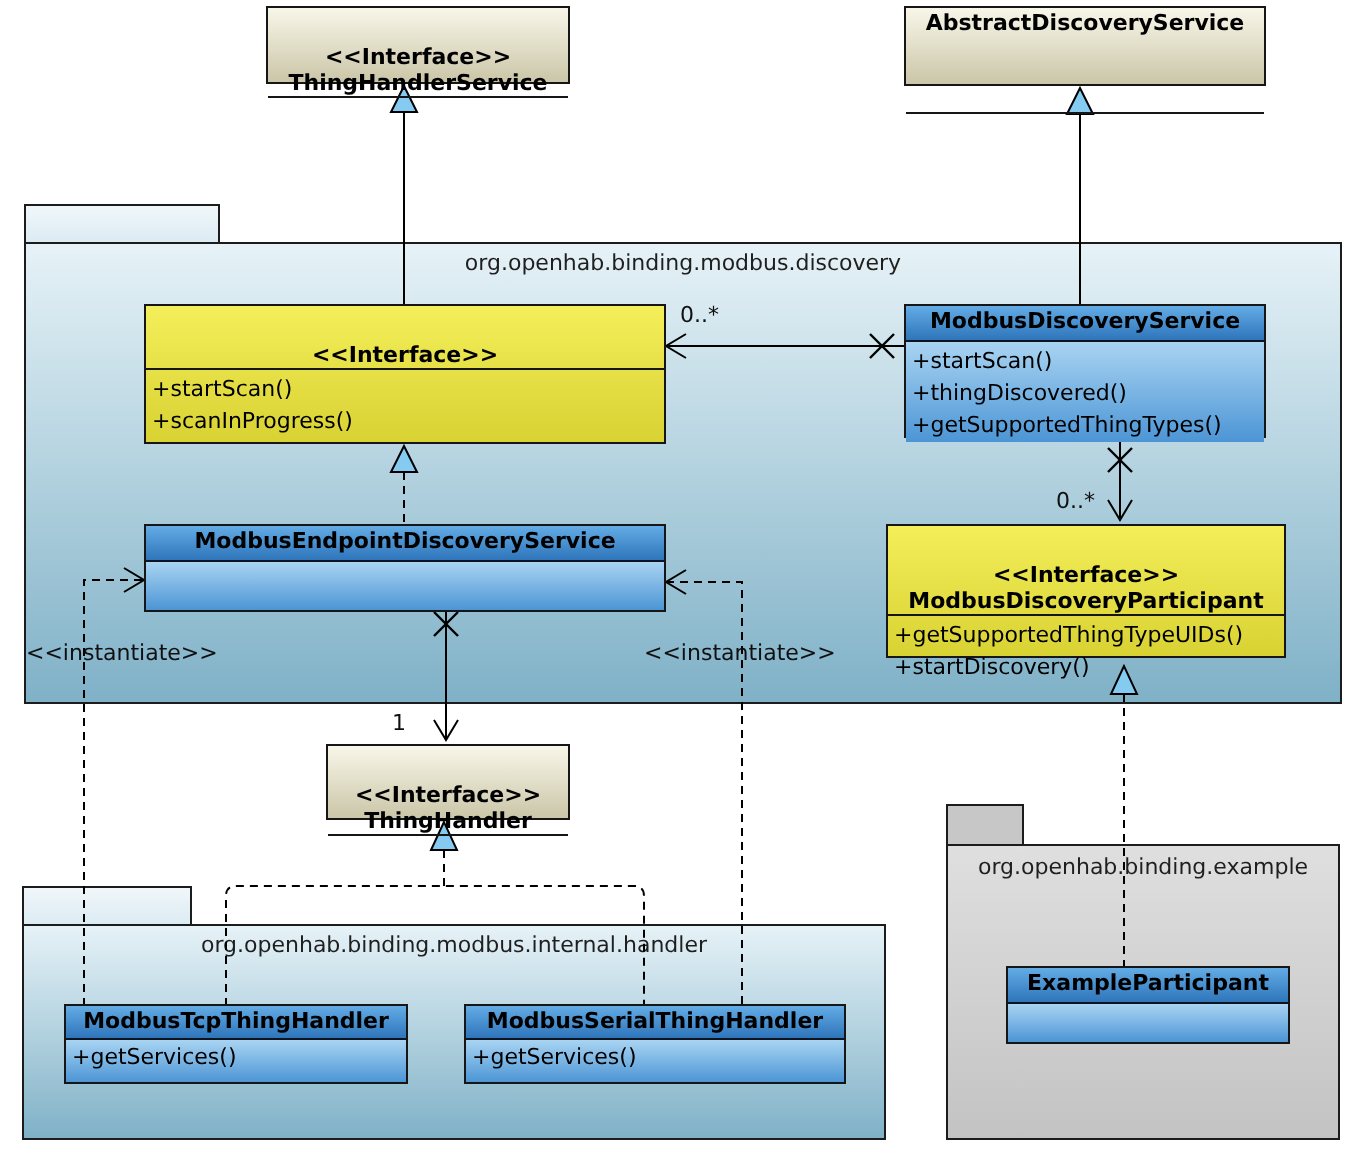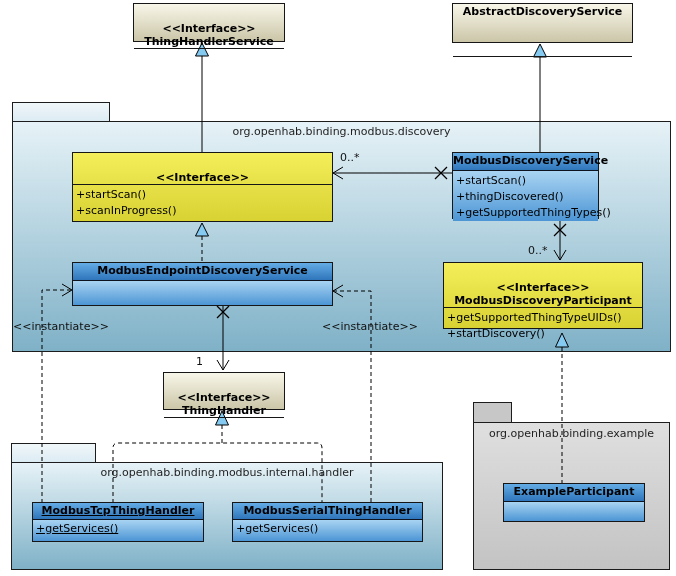--- a/index.html
+++ b/index.html
@@ -131,21 +131,21 @@
   </div>
 
   <div class="cls yellow" style="left:72px;top:152px;width:261px;height:70px;">
     <div class="t-line t-pad">&lt;&lt;Interface&gt;&gt;</div>
     <div class="methods sep">
       <div class="m-row">+startScan()</div>
       <div class="m-row">+scanInProgress()</div>
     </div>
   </div>
 
-  <div class="cls" style="left:452px;top:152px;width:147px;height:67px;">
+  <div class="cls" style="left:452px;top:152px;width:181px;height:67px;">
     <div class="blue-title">ModbusDiscoveryService</div>
     <div class="methods blue-body">
       <div class="m-row">+startScan()</div>
       <div class="m-row">+thingDiscovered()</div>
       <div class="m-row">+getSupportedThingTypes()</div>
     </div>
   </div>
 
   <div class="cls" style="left:72px;top:262px;width:261px;height:44px;">
     <div class="blue-title">ModbusEndpointDiscoveryService</div>
@@ -160,21 +160,21 @@
       <div class="m-row">+startDiscovery()</div>
     </div>
   </div>
 
   <div class="cls beige" style="left:163px;top:372px;width:122px;height:38px;">
     <div class="t-line t-pad">&lt;&lt;Interface&gt;&gt;</div>
     <div class="t-line">ThingHandler</div>
     <div class="empty sep"></div>
   </div>
 
-  <div class="cls" style="left:32px;top:502px;width:172px;height:40px;text-decoration:underline;">
+  <div class="cls" style="left:32px;top:502px;width:172px;height:40px;">
     <div class="blue-title" style="height:16px;line-height:15px;">ModbusTcpThingHandler</div>
     <div class="methods blue-body" style="padding-top:1px;">
       <div class="m-row">+getServices()</div>
     </div>
   </div>
 
   <div class="cls" style="left:232px;top:502px;width:191px;height:40px;">
     <div class="blue-title" style="height:16px;line-height:15px;">ModbusSerialThingHandler</div>
     <div class="methods blue-body" style="padding-top:1px;">
       <div class="m-row">+getServices()</div>

